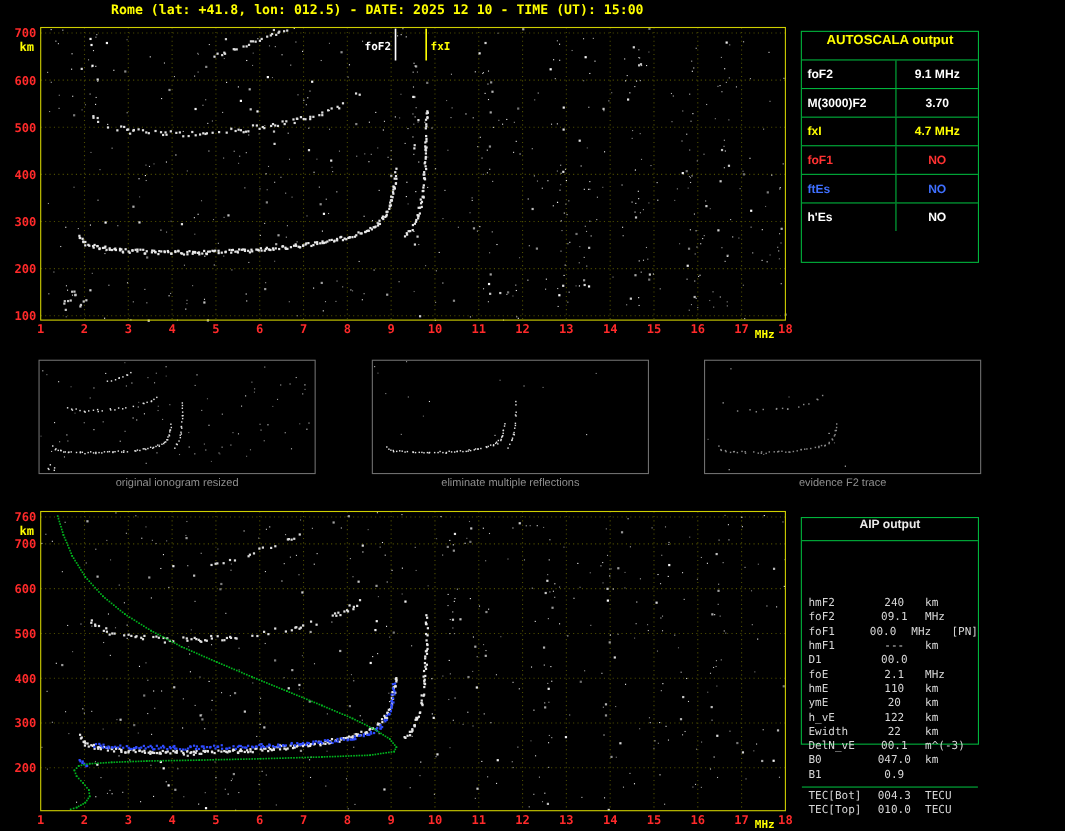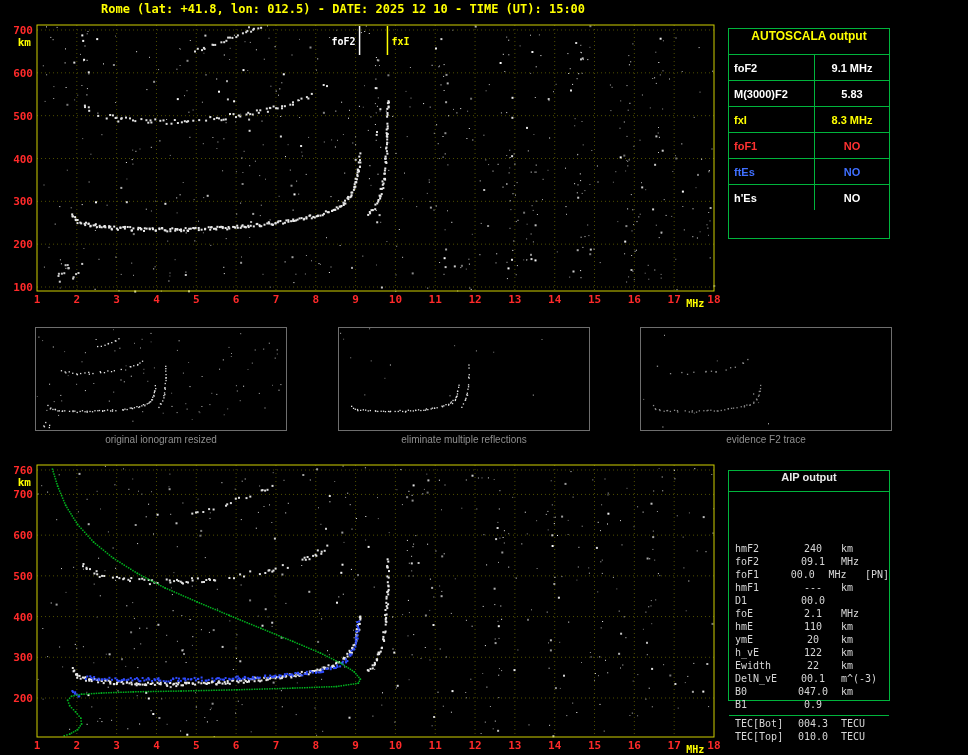--- a/index.html
+++ b/index.html
@@ -3,21 +3,21 @@
 <meta charset="utf-8">
 <style>
   html,body{margin:0;padding:0;background:#000;}
   #screen{position:relative;width:968px;height:755px;background:#000;overflow:hidden;font-family:"DejaVu Sans Mono",monospace;}
   .title{position:absolute;left:88px;top:2px;color:#ffff00;font:bold 12px "DejaVu Sans Mono",monospace;white-space:nowrap;margin-left:13px;}
   #charts{position:absolute;left:0;top:0;}
   #charts text{font-family:"DejaVu Sans Mono",monospace;}
   .caption{position:absolute;width:252px;text-align:center;color:#8f8f8f;font:10px "Liberation Sans",sans-serif;}
   .tbl{position:absolute;box-sizing:border-box;border:1px solid #00b43c;background:#000;}
   #autoscala{left:728px;top:28px;width:162px;height:211px;}
-  #aip{left:728px;top:470px;width:162px;height:231px;}
+  #aip{left:728px;top:470px;width:162px;height:207px;}
   .at-title{height:25px;line-height:25px;border-bottom:1px solid #00b43c;text-align:center;color:#ffff00;font:bold 12px "Liberation Sans",sans-serif;}
   .arow{display:flex;height:25px;border-bottom:1px solid #00b43c;font:bold 11px "Liberation Sans",sans-serif;}
   .arow:last-child{border-bottom:0;}
   .arow .lbl{width:80px;display:flex;align-items:center;padding-left:5px;border-right:1px solid #00b43c;}
   .arow .val{flex:1;display:flex;align-items:center;justify-content:center;}
   .aip-title{height:20px;line-height:20px;border-bottom:1px solid #00b43c;text-align:center;color:#eaeaea;font:bold 11px "Liberation Sans",sans-serif;}
   .aip-rows{padding-top:3px;margin-top:48px;}
   .aip-row{display:flex;height:13px;line-height:13px;font:10px "DejaVu Sans Mono",monospace;color:#d6d6d6;padding-left:6px;}
   .aip-row .n{width:60px;}
   .aip-row .v{width:36px;text-align:center;}
@@ -2933,25 +2933,25 @@
 
   <div id="autoscala" class="tbl">
     <div class="at-title">AUTOSCALA output</div>
     <div id="autoscala-rows">
         <div class="arow">
           <div class="lbl" style="color: rgb(255, 255, 255);">foF2</div>
           <div class="val" style="color: rgb(255, 255, 255);">9.1 MHz</div>
         </div>
         <div class="arow">
           <div class="lbl" style="color: rgb(255, 255, 255);">M(3000)F2</div>
-          <div class="val" style="color: rgb(255, 255, 255);">5.83</div>
+          <div class="val" style="color: rgb(255, 255, 255);">3.70</div>
         </div>
         <div class="arow">
           <div class="lbl" style="color: rgb(255, 255, 0);">fxI</div>
-          <div class="val" style="color: rgb(255, 255, 0);">8.3 MHz</div>
+          <div class="val" style="color: rgb(255, 255, 0);">4.7 MHz</div>
         </div>
         <div class="arow">
           <div class="lbl" style="color: rgb(255, 50, 50);">foF1</div>
           <div class="val" style="color: rgb(255, 50, 50);">NO</div>
         </div>
         <div class="arow">
           <div class="lbl" style="color: rgb(63, 111, 255);">ftEs</div>
           <div class="val" style="color: rgb(63, 111, 255);">NO</div>
         </div>
         <div class="arow">

